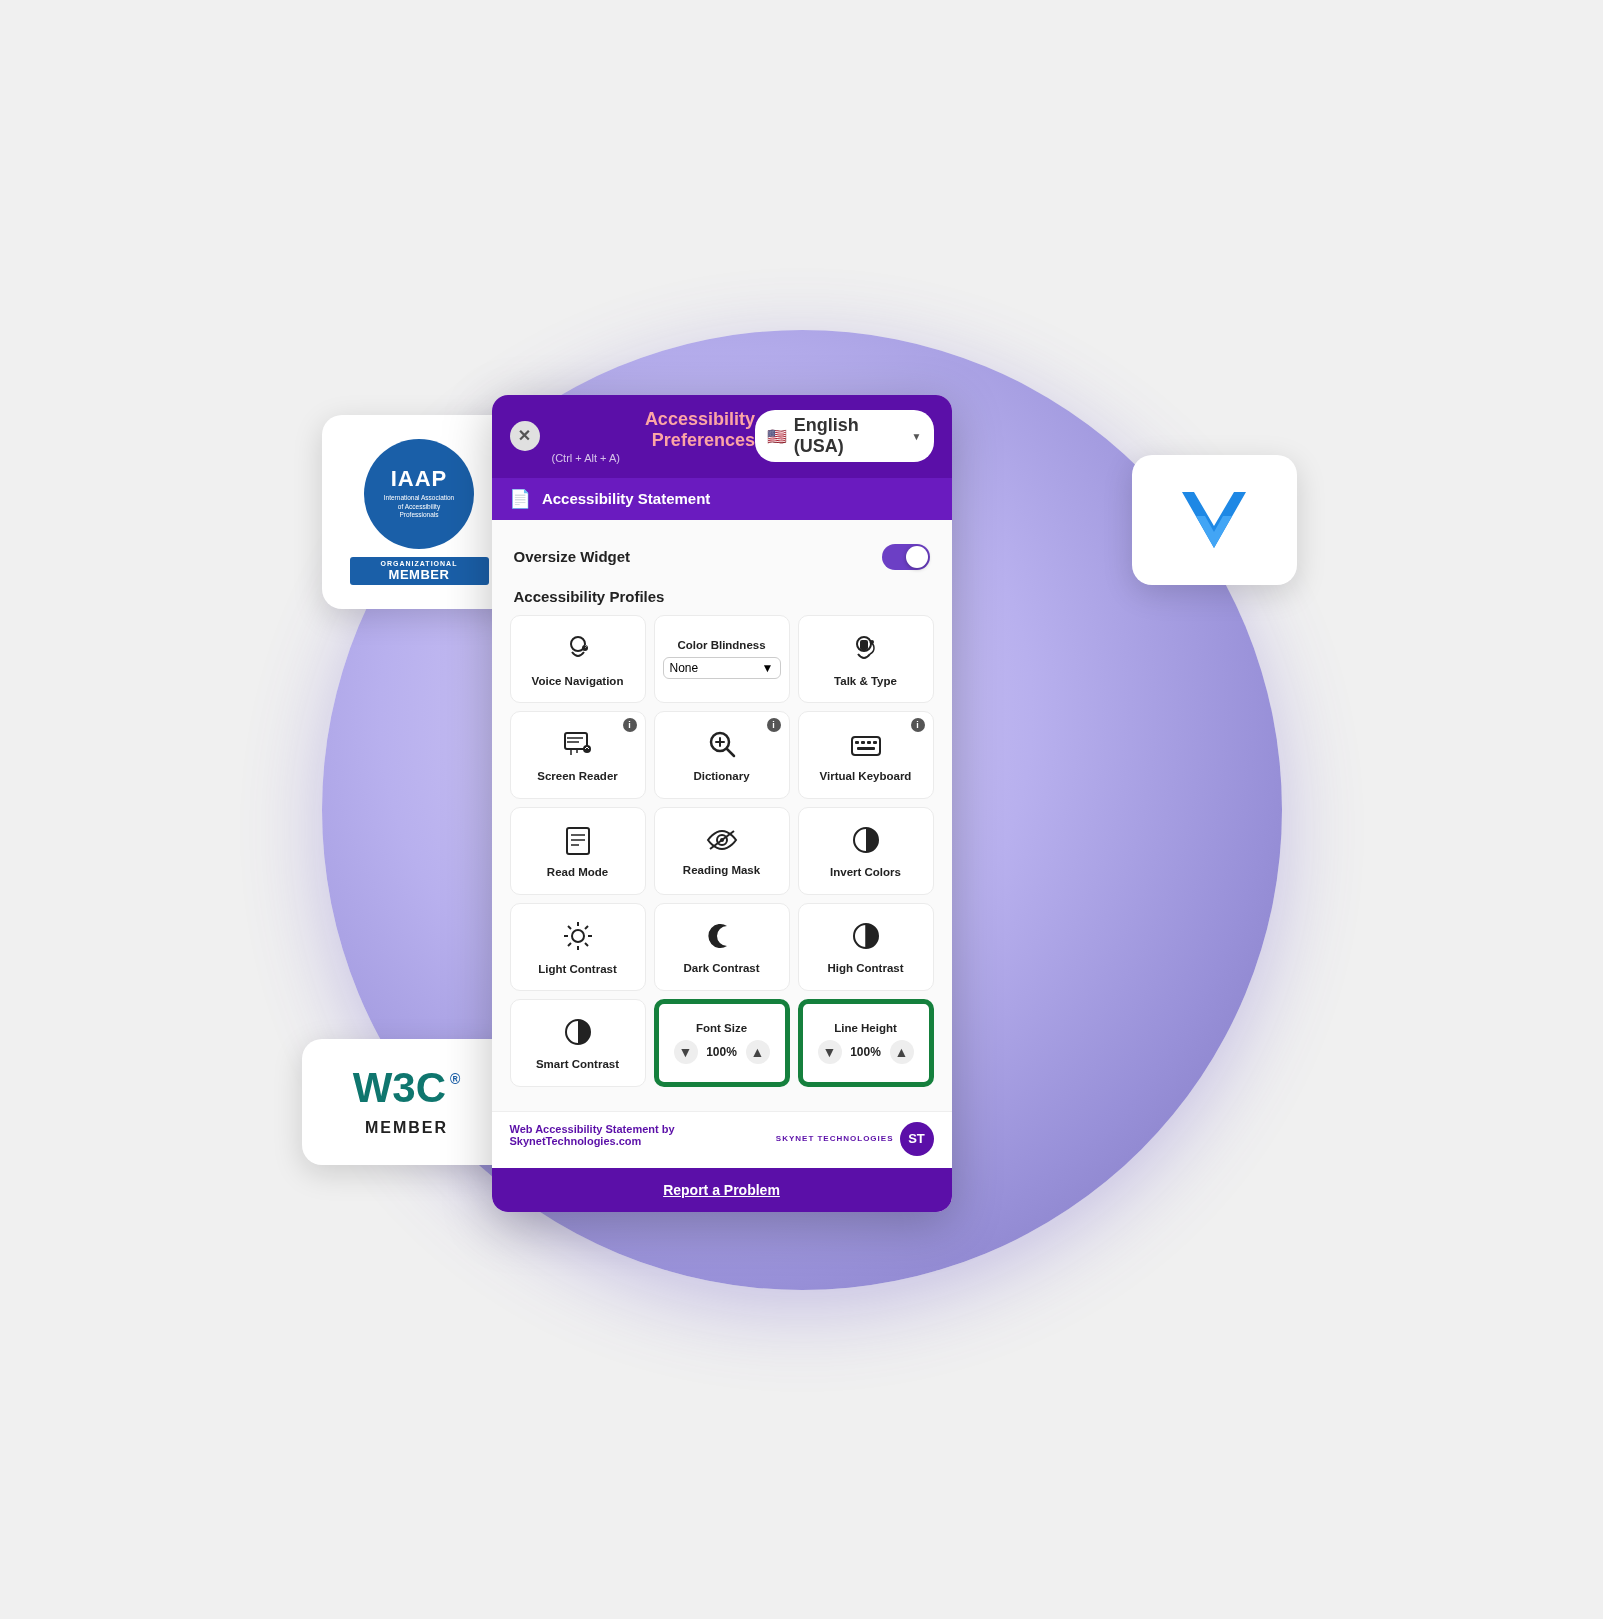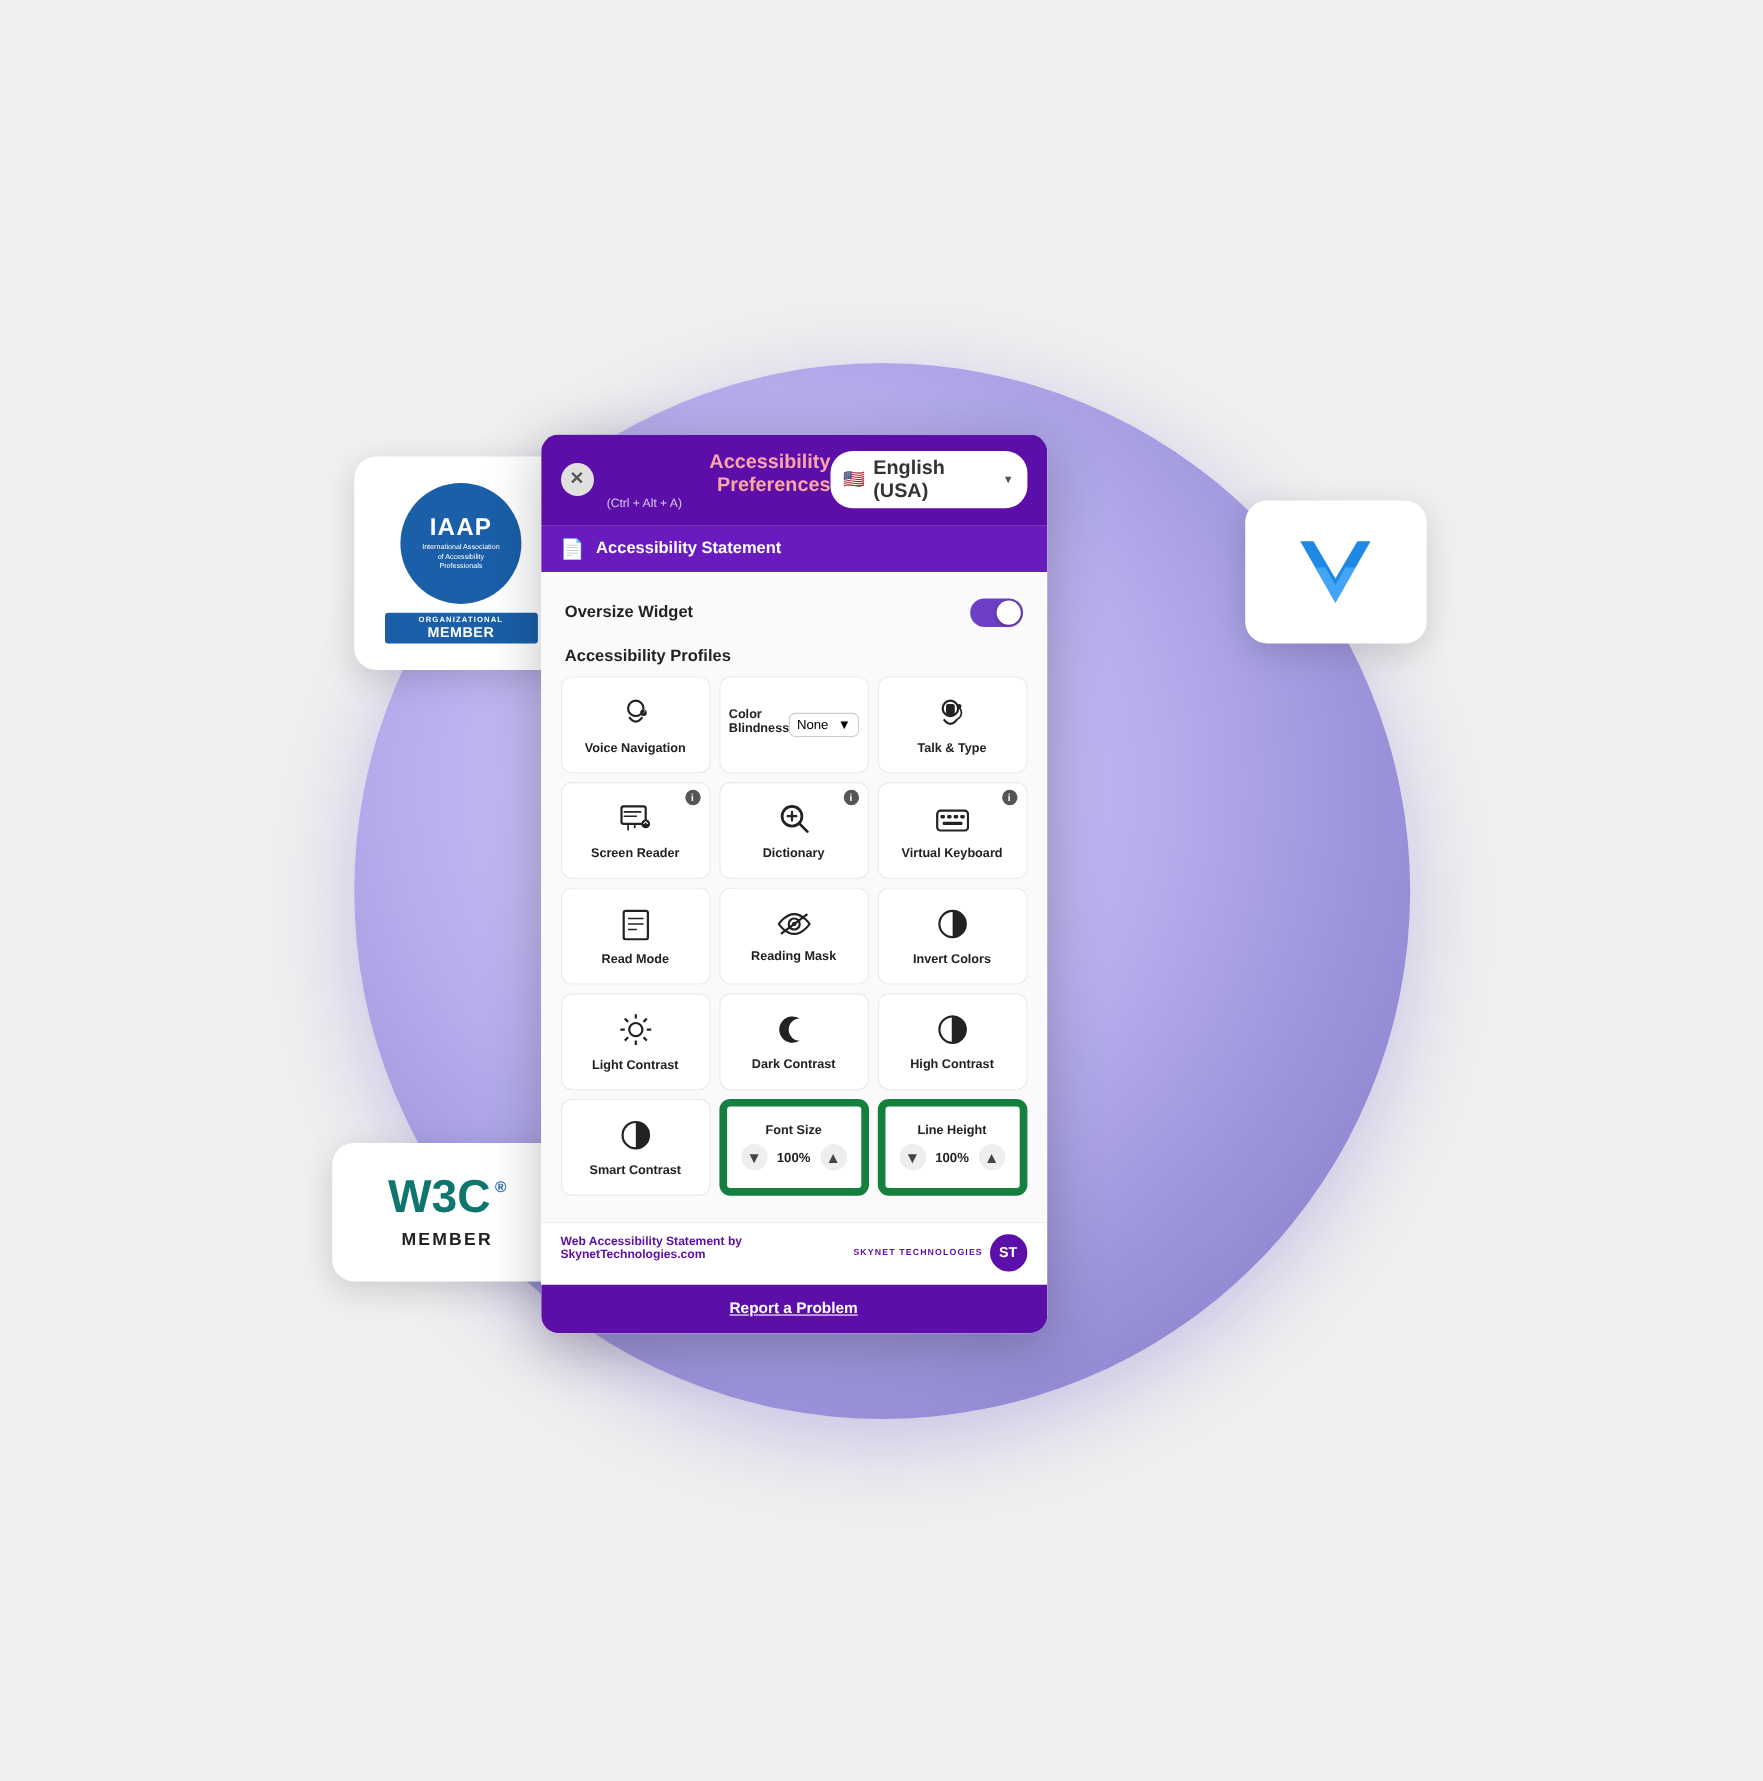--- a/index.html
+++ b/index.html
@@ -344,21 +344,21 @@
       align-items: center;
       justify-content: center;
     }
 
     
     .color-blind-cell {
       background: white;
       border-radius: 10px;
       padding: 10px 8px;
       display: flex;
-      flex-direction: row;
+      flex-direction: column;
       align-items: center;
       justify-content: center;
       border: 1px solid #ebebeb;
       min-height: 88px;
     }
     .color-blind-label {
       font-size: 11.5px;
       font-weight: 600;
       color: #222;
       margin-bottom: 6px;
@@ -433,21 +433,21 @@
 
     
     .stepper-cell {
       background: white;
       border-radius: 10px;
       padding: 10px 8px;
       display: flex;
       flex-direction: column;
       align-items: center;
       justify-content: center;
-      border: 7px solid #15803d;
+      border: 5px solid #15803d;
       min-height: 88px;
     }
     .stepper-label {
       font-size: 11.5px;
       font-weight: 600;
       color: #222;
       margin-bottom: 6px;
     }
     .stepper-controls {
       display: flex;

